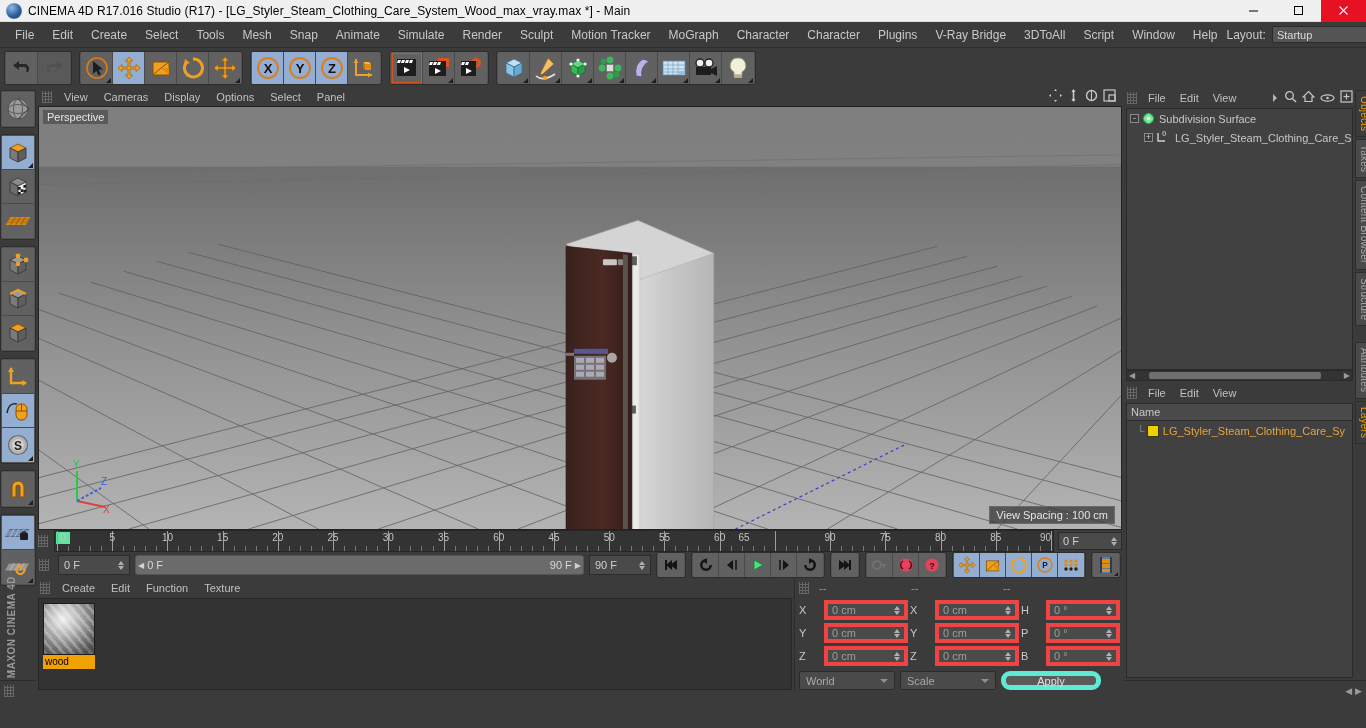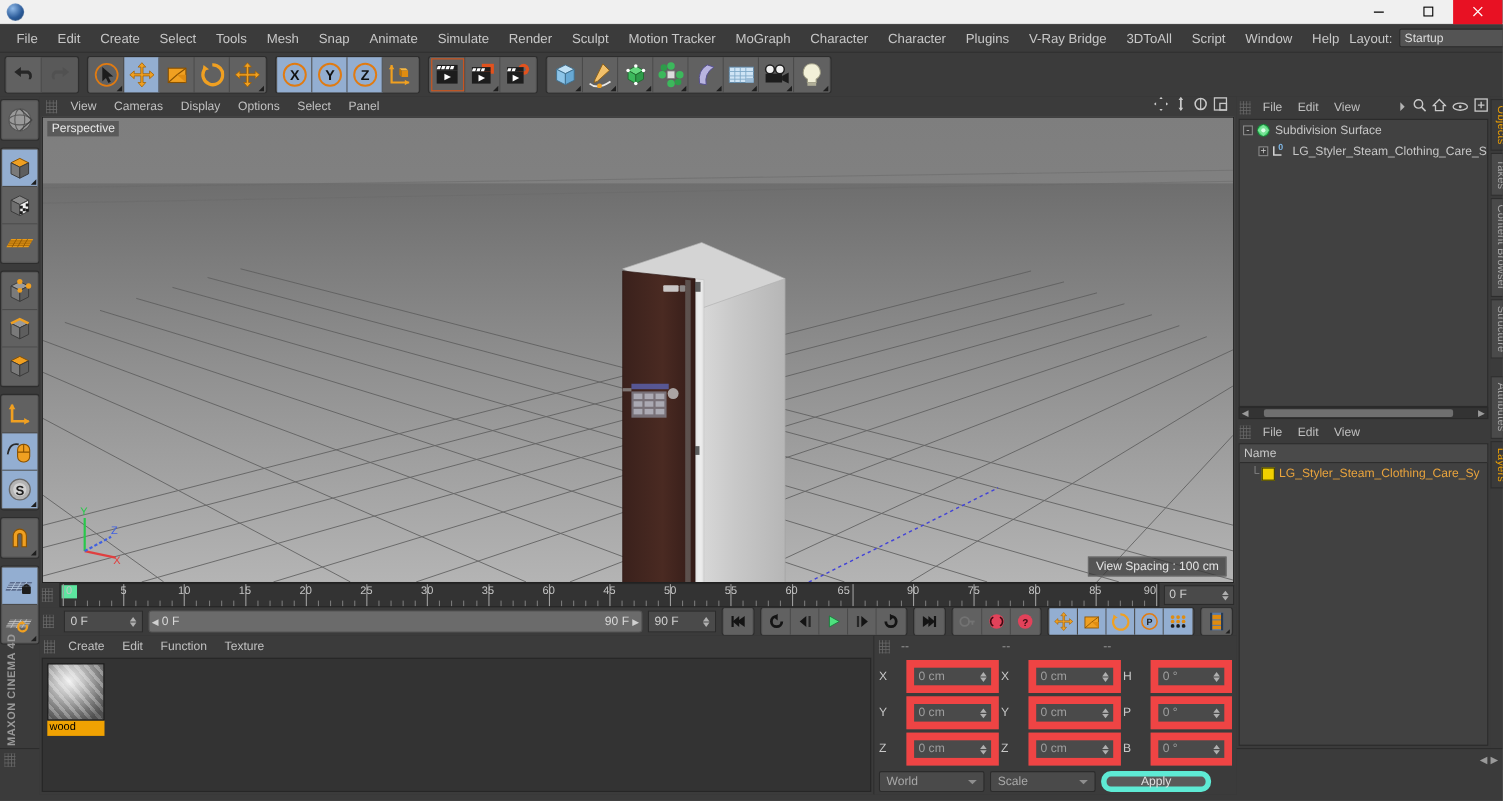--- a/index.html
+++ b/index.html
@@ -129,21 +129,21 @@
     mix-blend-mode:overlay; }
   .mat-name { background:#f0a202; color:#000; font-size:10px; text-align:left;
     padding:1px 2px; line-height:12px; }
 
   #coords { flex:1; display:flex; flex-direction:column; background:#3b3b3b; }
   #coord-header { height:20px; display:flex; align-items:center; padding-left:4px; }
   .coord-dash { font-size:11px; color:#9a9a9a; width:92px; text-align:left; padding-left:6px; }
   #coord-grid { padding:2px 4px 0 4px; }
   .coord-row { display:flex; align-items:center; gap:2px; margin-bottom:3px; }
   .axis-lab { width:11px; font-size:11px; color:#c8c8c8; text-align:left; }
-  .coord-field { height:30px; background:#4a4a4a; border:7px solid #ef4444; display:flex;
+  .coord-field { height:20px; background:#4a4a4a; border:4px solid #ef4444; display:flex;
     align-items:center; padding:0 4px; font-size:11px; color:#9e9e9e;margin-left:12px; }
   .cf-1 { width:84px; } .cf-2 { width:84px; } .cf-3 { width:74px; }
   .coord-bottom { display:flex; align-items:center; gap:5px; padding:2px 4px; }
   .coord-sel { height:19px; background:#4a4a4a; border:1px solid #2b2b2b; border-radius:2px;
     display:flex; align-items:center; padding:0 6px; font-size:11px; color:#a8a8a8; }
   .coord-sel .arrow { margin-left:auto; width:0;height:0;border-left:4px solid transparent;
     border-right:4px solid transparent;border-top:4px solid #8e8e8e; }
   #apply-btn { height:19px; width:100px; background:#5a5a5a; border:5px solid #5eead4;
     border-radius:9px; display:flex; align-items:center; justify-content:center;
     font-size:11px; color:#e0e0e0; }
@@ -183,20 +183,21 @@
     padding-left:4px; border-top:1px solid #2c2c2c; }
   #status-text { font-size:11px; color:#c8c8c8; white-space:nowrap; }
   #status-right { margin-left:auto; display:flex; align-items:center; gap:3px; padding-right:4px; }
   .sb-arrow { font-size:9px; color:#9a9a9a; }
 </style>
 </head>
 <body>
 
 <div id="titlebar">
   <div class="tb-icon"></div>
+  <div class="tb-title">CINEMA 4D R17.016 Studio (R17) - [LG_Styler_Steam_Clothing_Care_System_Wood_max_vray.max *] - Main</div>
   <div class="tb-btns">
     <div class="tb-btn">
       <svg width="11" height="11" viewBox="0 0 11 11">
           <line x1="1" y1="6" x2="10" y2="6" stroke="#000" stroke-width="1"></line>
         </svg>
     </div>
     <div class="tb-btn">
       <svg width="11" height="11" viewBox="0 0 11 11">
           <rect x="1.5" y="1.5" width="8" height="8" fill="none" stroke="#000" stroke-width="1"></rect>
         </svg>
@@ -832,21 +833,21 @@
           <div class="tl-num" style="left: 167.667px;">15</div>
           <div class="tl-num" style="left: 222.889px;">20</div>
           <div class="tl-num" style="left: 278.111px;">25</div>
           <div class="tl-num" style="left: 333.333px;">30</div>
           <div class="tl-num" style="left: 388.556px;">35</div>
           <div class="tl-num" style="left: 443.778px;">60</div>
           <div class="tl-num" style="left: 499px;">45</div>
           <div class="tl-num" style="left: 554.222px;">50</div>
           <div class="tl-num" style="left: 609.444px;">55</div>
           <div class="tl-num" style="left: 664.667px;">60</div>
-          <div class="tl-num" style="left: 712px;">65</div>
+          <div class="tl-num" style="left: 689px;">65</div>
           <div class="tl-num" style="left: 775.111px;">90</div>
           <div class="tl-num" style="left: 830.333px;">75</div>
           <div class="tl-num" style="left: 885.556px;">80</div>
           <div class="tl-num" style="left: 940.778px;">85</div>
           <div class="tl-num" style="left: 996px; transform: translateX(-100%);">90</div>
         </div>
       <div id="tl-frame-box">
         <span>0 F</span>
         <span class="spin">
             <i class="up"></i>

